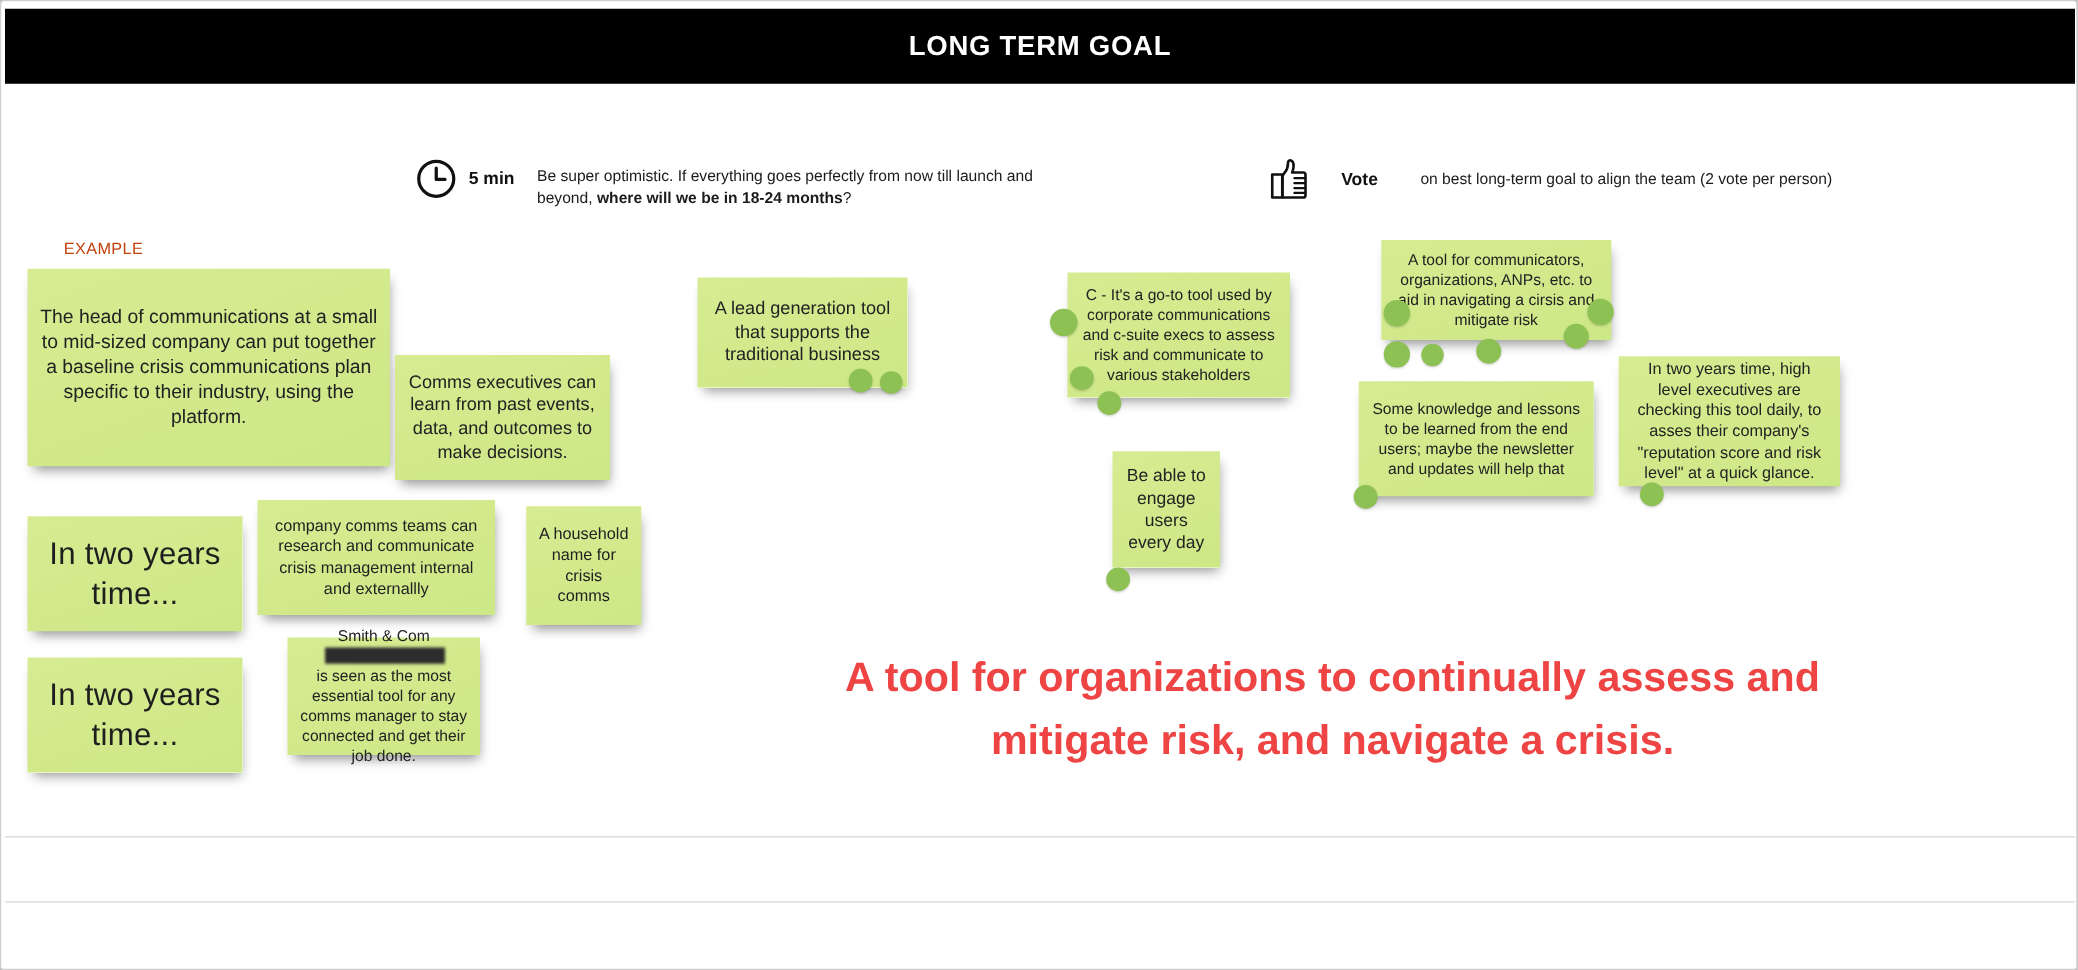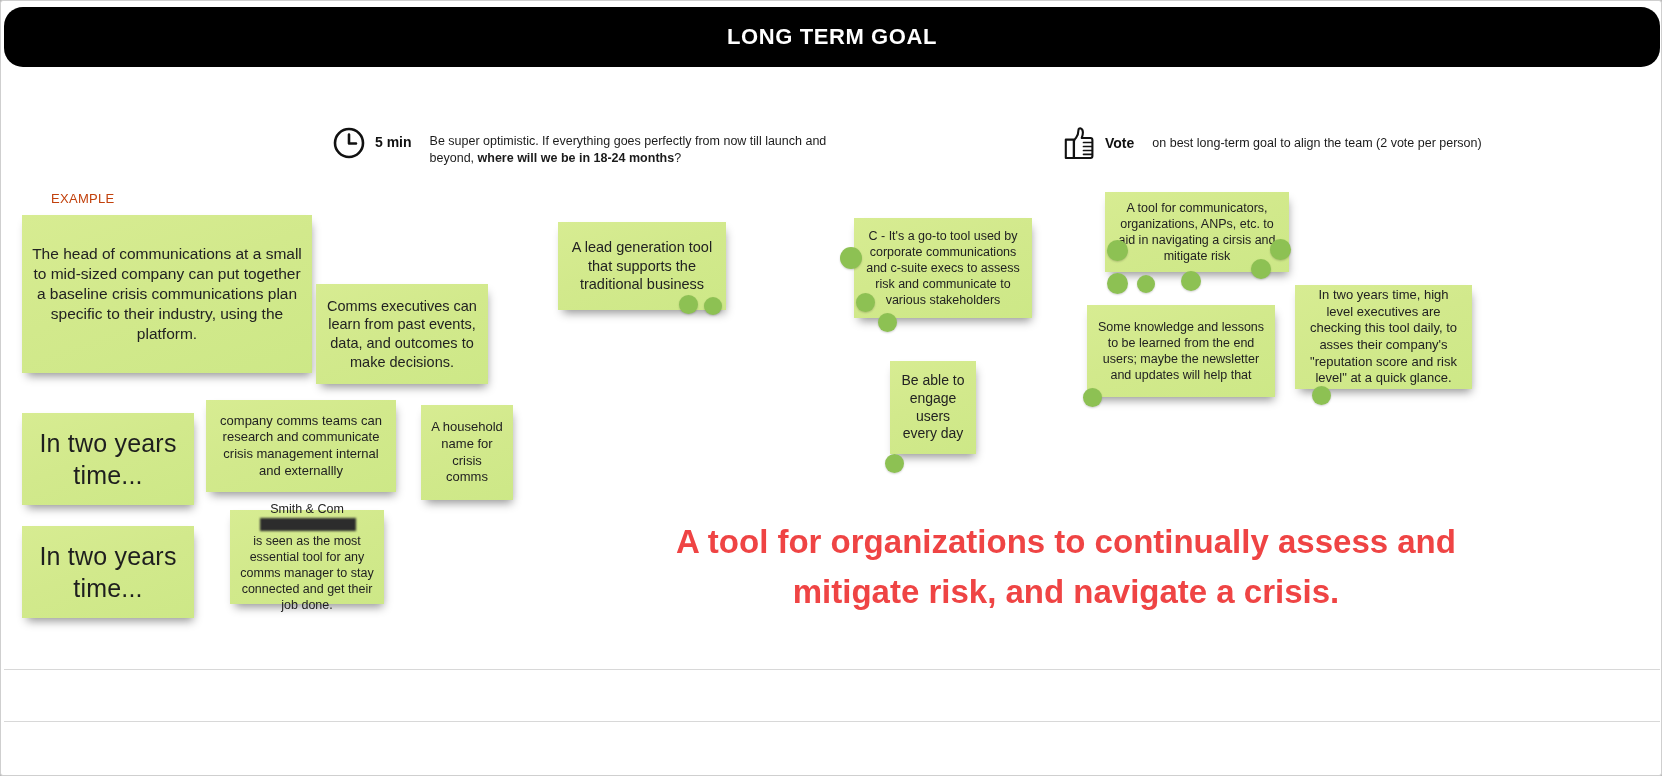--- a/index.html
+++ b/index.html
@@ -5,30 +5,30 @@
   html,body{margin:0;padding:0;background:#b9b9b9;}
   body{font-family:"Liberation Sans",sans-serif;}
   #board{
     position:relative;width:1662px;height:776px;background:#ffffff;
     overflow:hidden;box-sizing:border-box;
     border:1px solid #cfcfcf;border-radius:3px;
   }
   
   .header{
     position:absolute;left:3px;top:6px;width:1656px;height:60px;
-    background:#000000;display:flex;align-items:center;justify-content:center;border-radius:19px;
+    background:#000000;display:flex;align-items:center;justify-content:center;
   }
   .header-title{
     color:#ffffff;font-weight:bold;font-size:22px;letter-spacing:.6px;
     font-family:"Liberation Sans",sans-serif;
   }
   
   .instr{position:absolute;display:flex;align-items:flex-start;}
   .instr-clock{left:330px;top:124px;}
-  .instr-vote{left:1060px;top:124px;}
+  .instr-vote{left:1012px;top:124px;gap:16px;}
   .ico{width:36px;height:36px;flex:0 0 36px;margin-right:8px;}
   .ico svg{display:block;}
   .instr-strong{
     font-size:14px;font-weight:bold;color:#111;margin-right:18px;
     line-height:34px;white-space:nowrap;
   }
   .instr-body{
     font-size:12.5px;color:#1b1b1b;line-height:17px;max-width:420px;
     padding-top:8px;
   }

